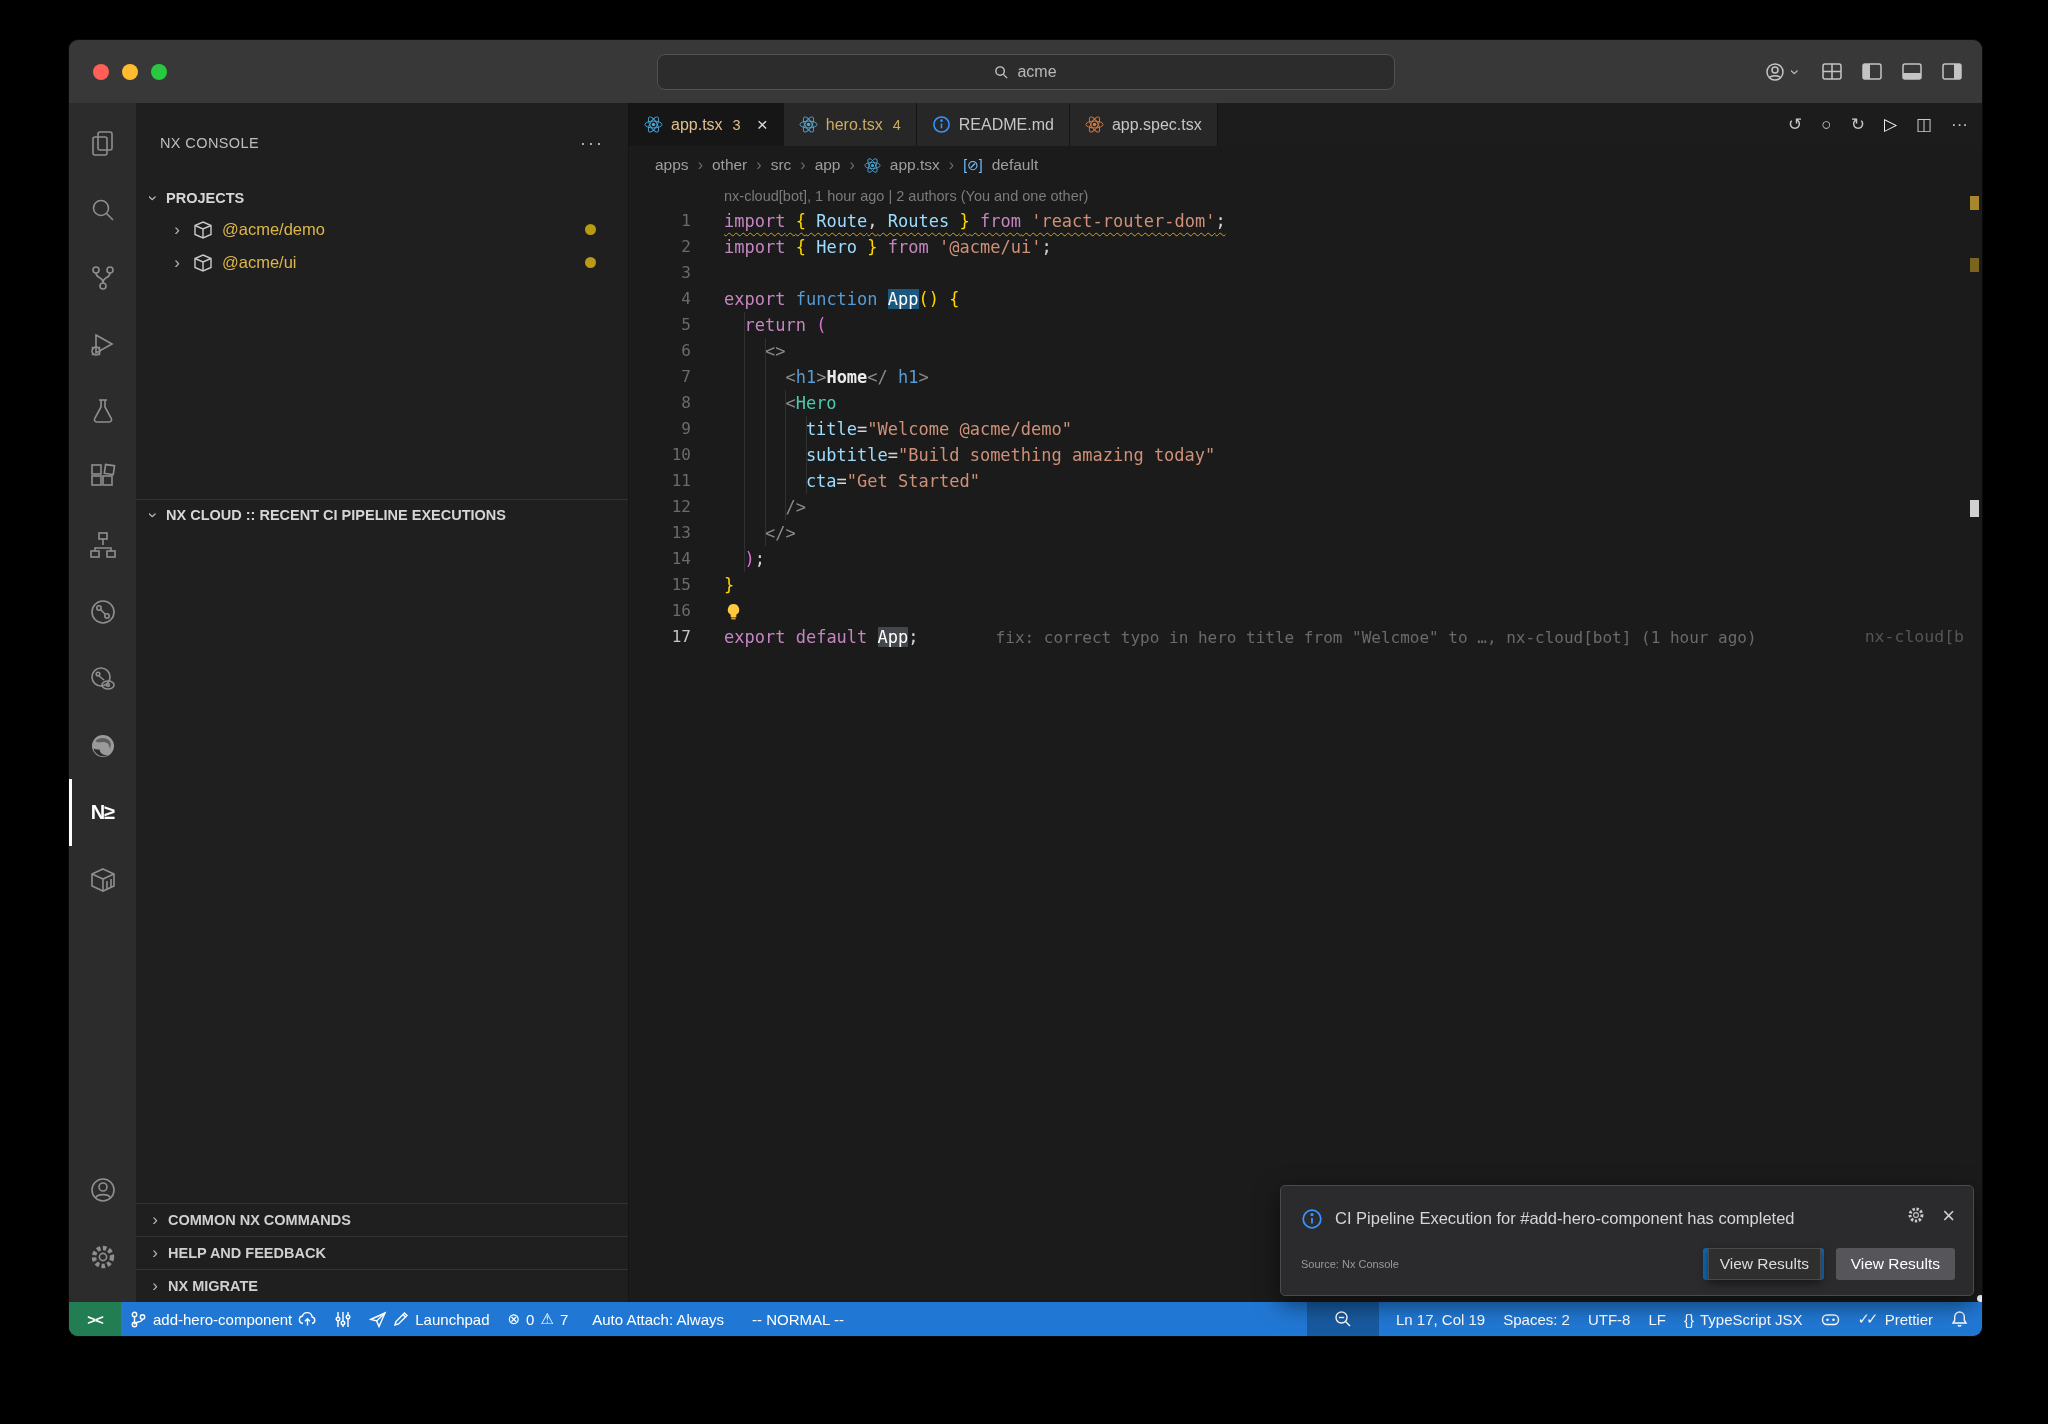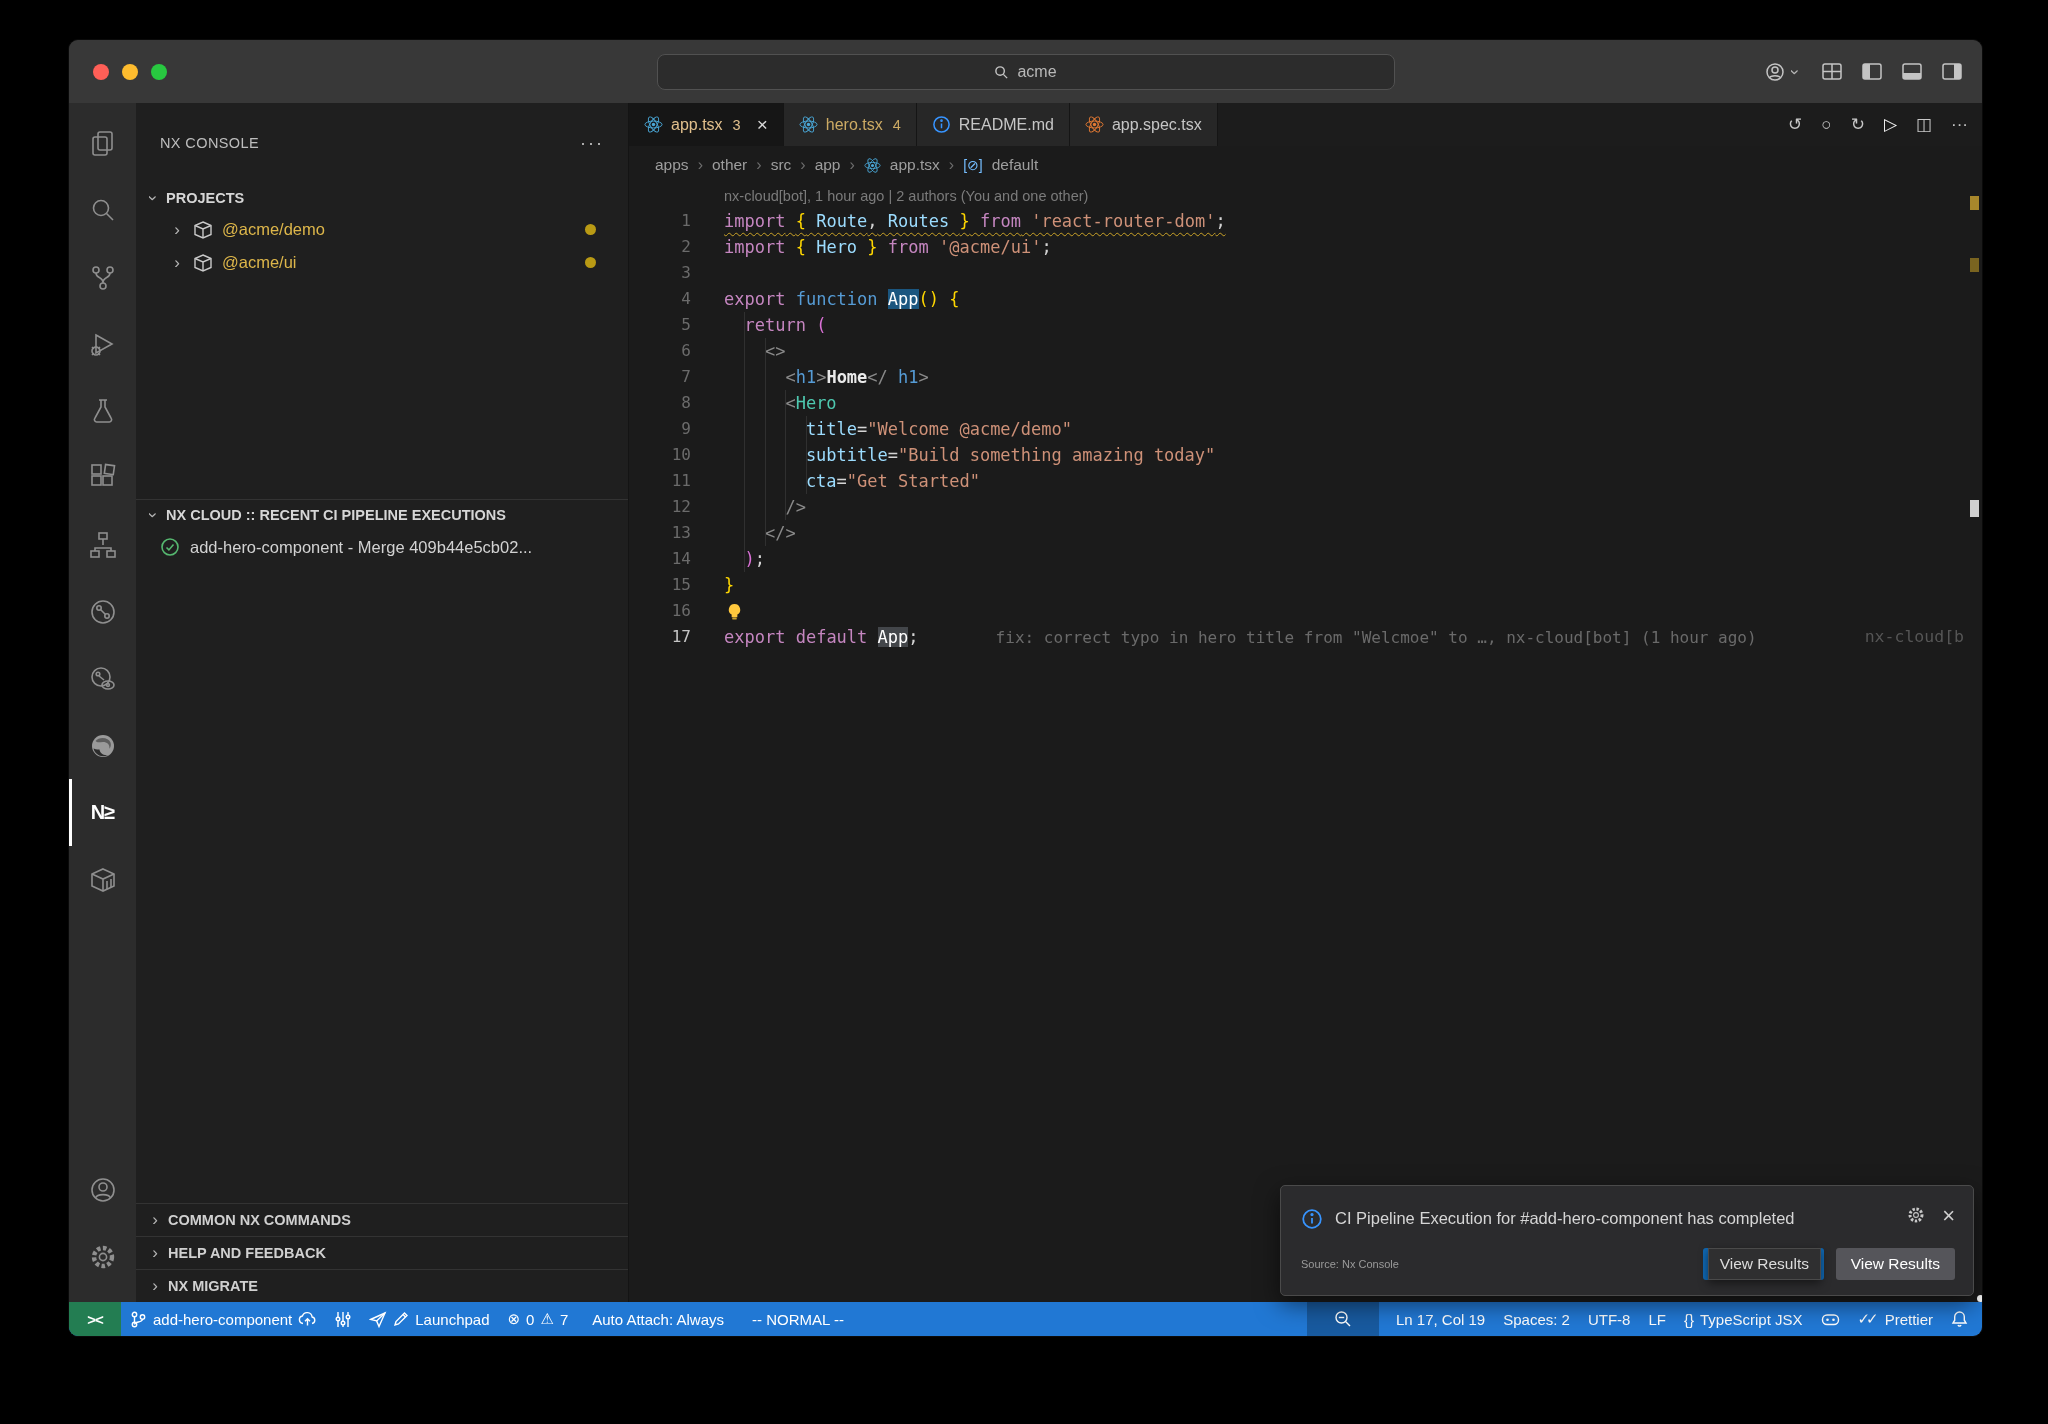--- a/index.html
+++ b/index.html
@@ -59,21 +59,21 @@
   .breadcrumbs{height:38px;flex:0 0 auto;display:flex;align-items:center;gap:9px;padding-left:26px;
     font-size:15.5px;color:#9e9e9e;background:#1b1b1b;white-space:nowrap;}
   .breadcrumbs .sep{color:#6c6c6c;font-size:16px;}
   .bc-sym{color:#75beff;font-size:14px;}
   
   .code{flex:1;position:relative;font-family:"DejaVu Sans Mono",monospace;font-size:17px;line-height:26px;overflow:hidden;}
   .blame-top{height:24px;line-height:24px;margin-left:95px;color:#7b7b7b;font-size:14.5px;font-family:"Liberation Sans",sans-serif;}
   .code-row{display:flex;height:26px;white-space:pre;position:relative;}
   .ln{width:62px;flex:0 0 auto;text-align:right;color:#6b6b6b;font-size:16px;}
   .ln-a{color:#c5c5c5;}
-  .cl{margin-left:33px;text-align:center;}
+  .cl{margin-left:33px;}
   .sq{text-decoration:underline;text-decoration-style:wavy;text-decoration-color:#c9a227;text-underline-offset:5px;text-decoration-thickness:1px;}
   .tk-pink{color:#c586c0}.tk-blue{color:#569cd6}.tk-lblue{color:#9cdcfe}.tk-teal{color:#4ec9b0}
   .tk-str{color:#ce9178}.tk-p1{color:#ffd700}.tk-p2{color:#da70d6}.tk-w{color:#d4d4d4}
   .tk-wb{color:#eaeaea;font-weight:bold}.tk-gray{color:#8a8a8a}
   .tk-hlb{background:#1b567f;color:#fff}.tk-hlg{background:#43464a;color:#fff}
   .tk-blame{color:#6a6a6a;font-size:16px;}
   .ovf{position:absolute;right:18px;color:#555;font-size:16.5px;}
   .bulb{display:inline-block;width:20px;height:20px;vertical-align:-4px;}
   .guide{position:absolute;width:1px;background:#303030;}
   .mark{position:absolute;right:3px;width:9px;}
@@ -287,27 +287,20 @@
             <path d="M2 5.5l8 3.5 8-3.5M10 9v9"></path>
           </svg>
         <span>@acme/ui</span>
         <span class="dot"></span>
       </div>
       <div class="proj-gap"></div>
       <div class="cloud-sec">
         <div class="sec-row">
           <span class="chev down">›</span>
           <span>NX CLOUD :: RECENT CI PIPELINE EXECUTIONS</span>
-        </div>
-        <div class="run-row">
-          <svg width="20" height="20" viewBox="0 0 20 20" style="stroke:#56b870;fill:none;stroke-width:1.6">
-              <circle cx="10" cy="10" r="8"></circle>
-              <path d="M6.5 10.5l2.4 2.4 4.6-5.4"></path>
-            </svg>
-          <span>add-hero-component - Merge 409b44e5cb02...</span>
         </div>
       </div>
       <div class="sb-bottom">
         <div class="bot-row">
           <span class="chev">›</span>
           <span>COMMON NX COMMANDS</span>
         </div>
         <div class="bot-row">
           <span class="chev">›</span>
           <span>HELP AND FEEDBACK</span>

